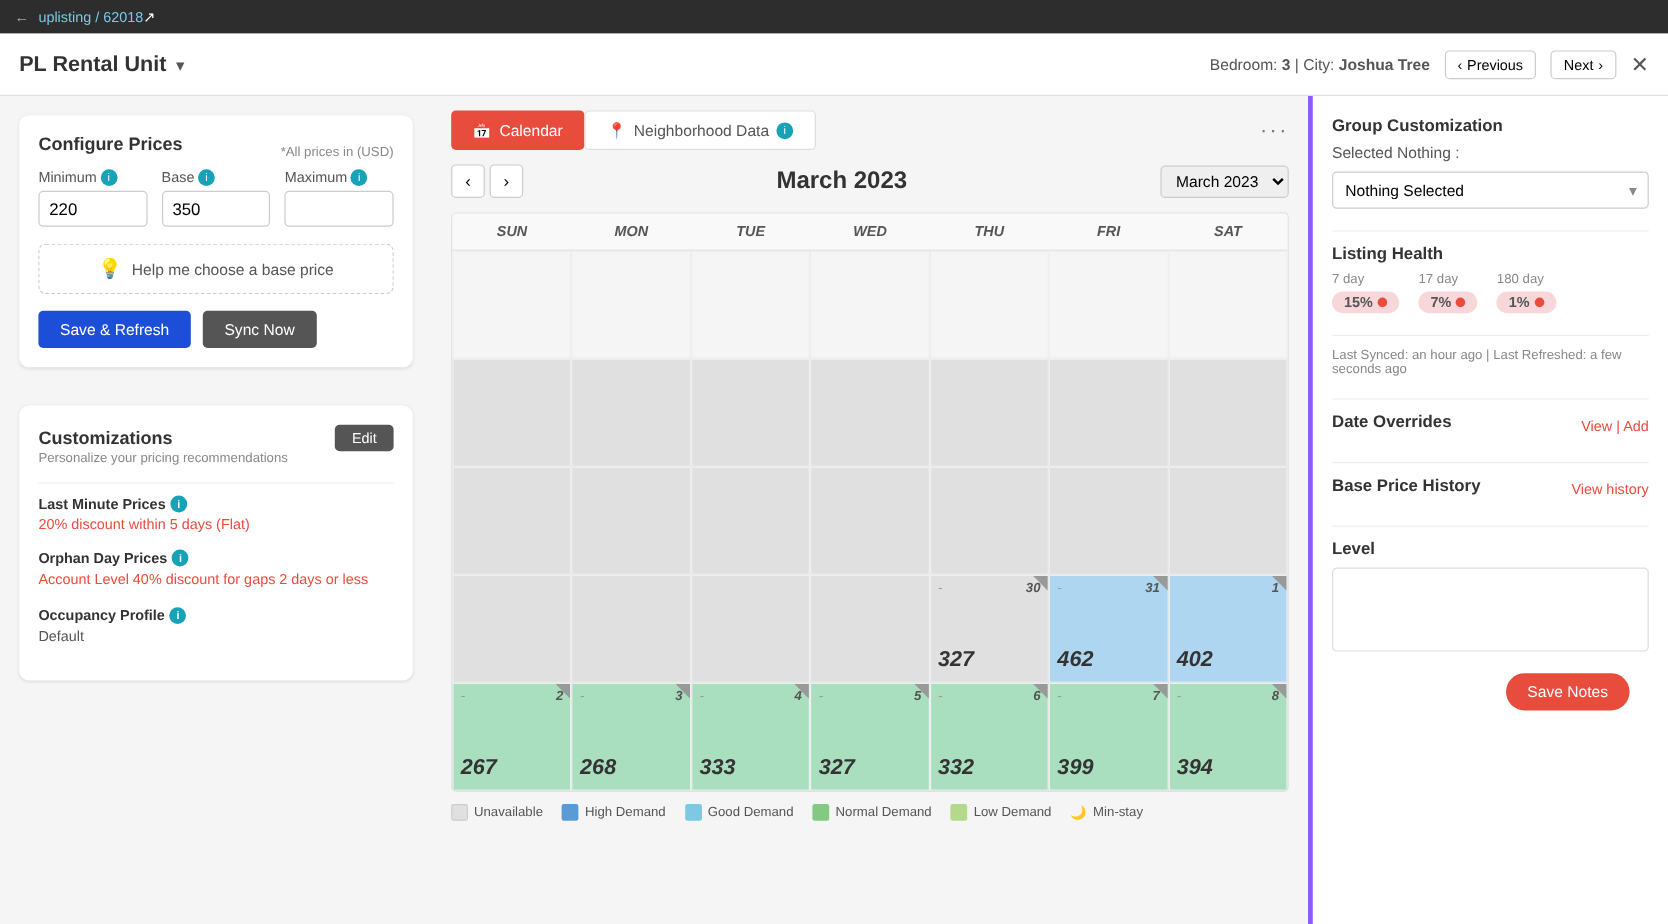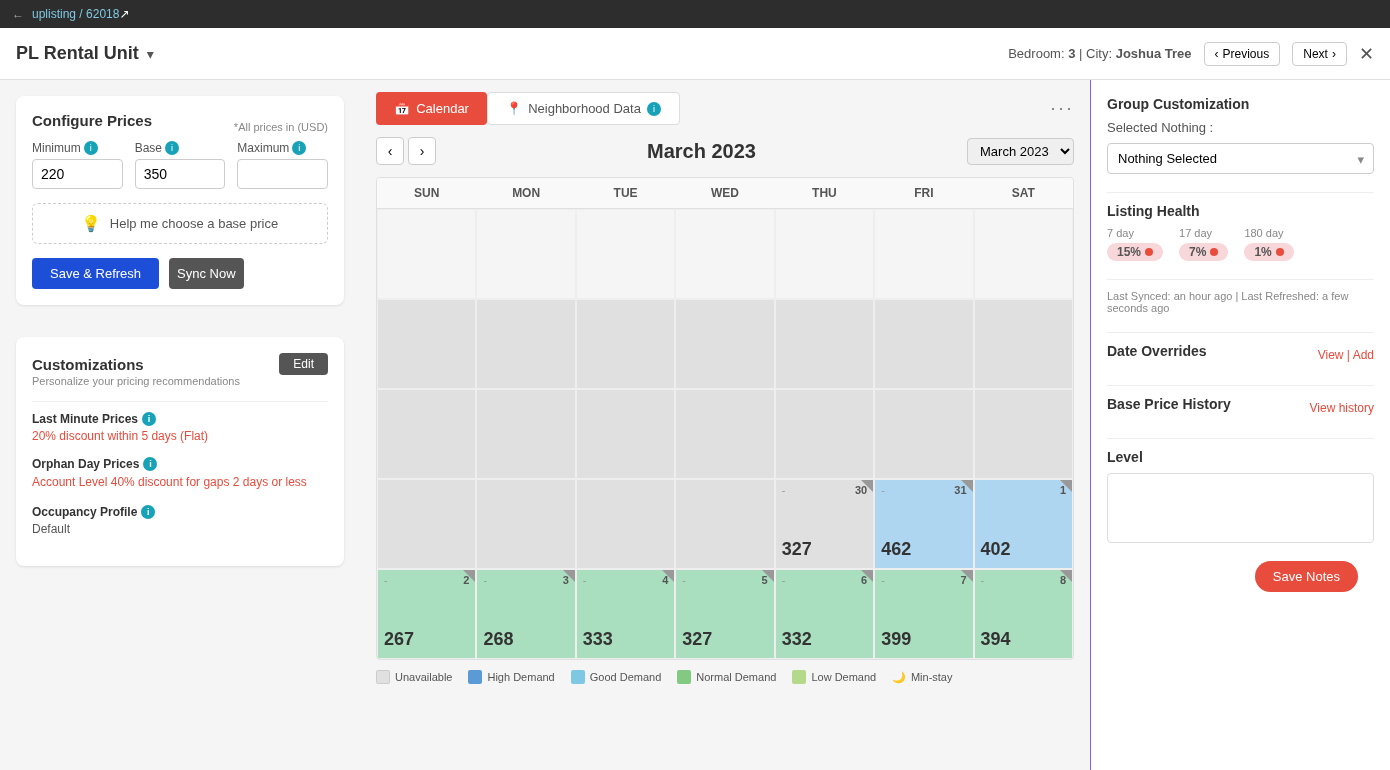--- a/index.html
+++ b/index.html
@@ -35,21 +35,21 @@
     .price-field { display: flex; flex-direction: column; gap: 4px; flex: 1; }
     .price-field label { font-size: 12px; color: #555; display: flex; align-items: center; gap: 3px; }
     .price-field input { border: 1px solid #ccc; border-radius: 4px; padding: 6px 8px; font-size: 14px; width: 100%; }
     .info-icon { background: #17a2b8; color: white; border-radius: 50%; width: 14px; height: 14px; font-size: 9px; display: inline-flex; align-items: center; justify-content: center; cursor: pointer; }
 
     .help-btn { width: 100%; border: 1px dashed #ccc; background: #fff; border-radius: 6px; padding: 10px; cursor: pointer; display: flex; align-items: center; justify-content: center; gap: 8px; font-size: 13px; color: #555; margin-bottom: 14px; }
     .help-btn .bulb { color: #f0a500; font-size: 16px; }
 
     .action-btns { display: flex; gap: 10px; }
     .btn-save { background: #1d4ed8; color: white; border: none; border-radius: 4px; padding: 8px 18px; cursor: pointer; font-size: 13px; font-weight: 400; }
-    .btn-sync { background: #555; color: white; border: none; border-radius: 4px; padding: 8px 8px; cursor: pointer; font-size: 13px; font-weight: 500; }
+    .btn-sync { background: #555; color: white; border: none; border-radius: 4px; padding: 8px 18px; cursor: pointer; font-size: 13px; font-weight: 500; }
 
     .customizations-header { display: flex; align-items: center; justify-content: space-between; margin-bottom: 0; }
     .customizations-title { font-size: 15px; font-weight: 600; }
     .edit-btn { background: #555; color: white; border: none; border-radius: 4px; padding: 4px 14px; cursor: pointer; font-size: 12px; }
     .customizations-desc { font-size: 11px; color: #888; margin-bottom: 14px; }
 
     .custom-item { margin-bottom: 14px; }
     .custom-item-title { font-size: 12px; font-weight: 600; color: #333; display: flex; align-items: center; gap: 4px; margin-bottom: 3px; }
     .custom-item-value { font-size: 12px; color: #e74c3c; }
     .custom-item-value.long { color: #e74c3c; line-height: 1.4; }
@@ -64,42 +64,42 @@
     .tab.active { background: #e74c3c; color: white; }
     .tab.inactive { background: #fff; color: #555; border: 1px solid #ddd; }
     .tab-more { background: none; border: none; cursor: pointer; font-size: 18px; color: #777; letter-spacing: 2px; }
 
     .calendar-header { display: flex; align-items: center; justify-content: space-between; margin-bottom: 12px; }
     .calendar-nav { display: flex; gap: 4px; }
     .cal-nav-btn { background: #fff; border: 1px solid #ccc; border-radius: 4px; width: 28px; height: 28px; cursor: pointer; display: flex; align-items: center; justify-content: center; font-size: 14px; }
     .calendar-title { font-size: 20px; font-weight: 700; }
     .month-select { border: 1px solid #ccc; border-radius: 4px; padding: 4px 8px; font-size: 13px; cursor: pointer; }
 
-    .calendar-grid { border: 1px solid #e0e0e0; border-radius: 4px; overflow: hidden; }
+    .calendar-grid { border: 1px solid #e0e0e0; border-radius: 4px; overflow: hidden; font-style: italic; }
     .cal-days-header { display: grid; grid-template-columns: repeat(7, 1fr); background: #f9f9f9; border-bottom: 1px solid #e0e0e0; }
     .cal-day-name { text-align: center; padding: 8px 0; font-size: 12px; font-weight: 600; color: #555; }
     .cal-body { display: grid; grid-template-columns: repeat(7, 1fr); }
     .cal-cell { border: 1px solid #eee; min-height: 90px; padding: 4px 6px; position: relative; font-size: 13px; }
 
     .cell-date { font-size: 11px; font-weight: 600; color: #555; position: absolute; top: 4px; right: 6px; }
     .cell-price { font-size: 18px; font-weight: 600; color: #333; position: absolute; bottom: 8px; left: 6px; }
     .cell-dash { position: absolute; top: 4px; left: 6px; font-size: 11px; color: #999; }
     .cell-triangle { position: absolute; top: 0; right: 0; width: 0; height: 0; border-left: 12px solid transparent; border-top: 12px solid #999; }
 
     .legend { display: flex; align-items: center; gap: 16px; margin-top: 10px; flex-wrap: wrap; }
     .legend-item { display: flex; align-items: center; gap: 5px; font-size: 11px; color: #555; text-align: right; }
     .legend-dot { width: 14px; height: 14px; border-radius: 2px; }
     .legend-dot.unavail { background: #e0e0e0; border: 1px solid #ccc; }
     .legend-dot.high { background: #5b9bd5; }
     .legend-dot.good { background: #7ec8e3; }
     .legend-dot.normal { background: #82c982; }
     .legend-dot.low { background: #b5d98a; }
 
     
-    .right-panel { width: 300px; min-width: 300px; padding: 16px; overflow-y: auto; background: #fff; border-left: 1px solid #8b5cf6; }
+    .right-panel { width: 300px; min-width: 300px; padding: 16px; overflow-y: auto; background: #fff; border-left: 4px solid #8b5cf6; }
 
     .right-section { margin-bottom: 18px; }
     .right-section-title { font-size: 14px; font-weight: 600; margin-bottom: 8px; }
 
     .group-select { width: 100%; border: 1px solid #ccc; border-radius: 4px; padding: 7px 10px; font-size: 13px; cursor: pointer; background: #fff; appearance: none; }
     .group-select-wrapper { position: relative; }
     .group-select-wrapper::after { content: '▾'; position: absolute; right: 10px; top: 50%; transform: translateY(-50%); pointer-events: none; color: #888; }
 
     .listing-health-row { display: flex; gap: 16px; margin-top: 8px; }
     .health-item { display: flex; flex-direction: column; align-items: flex-start; gap: 4px; }

